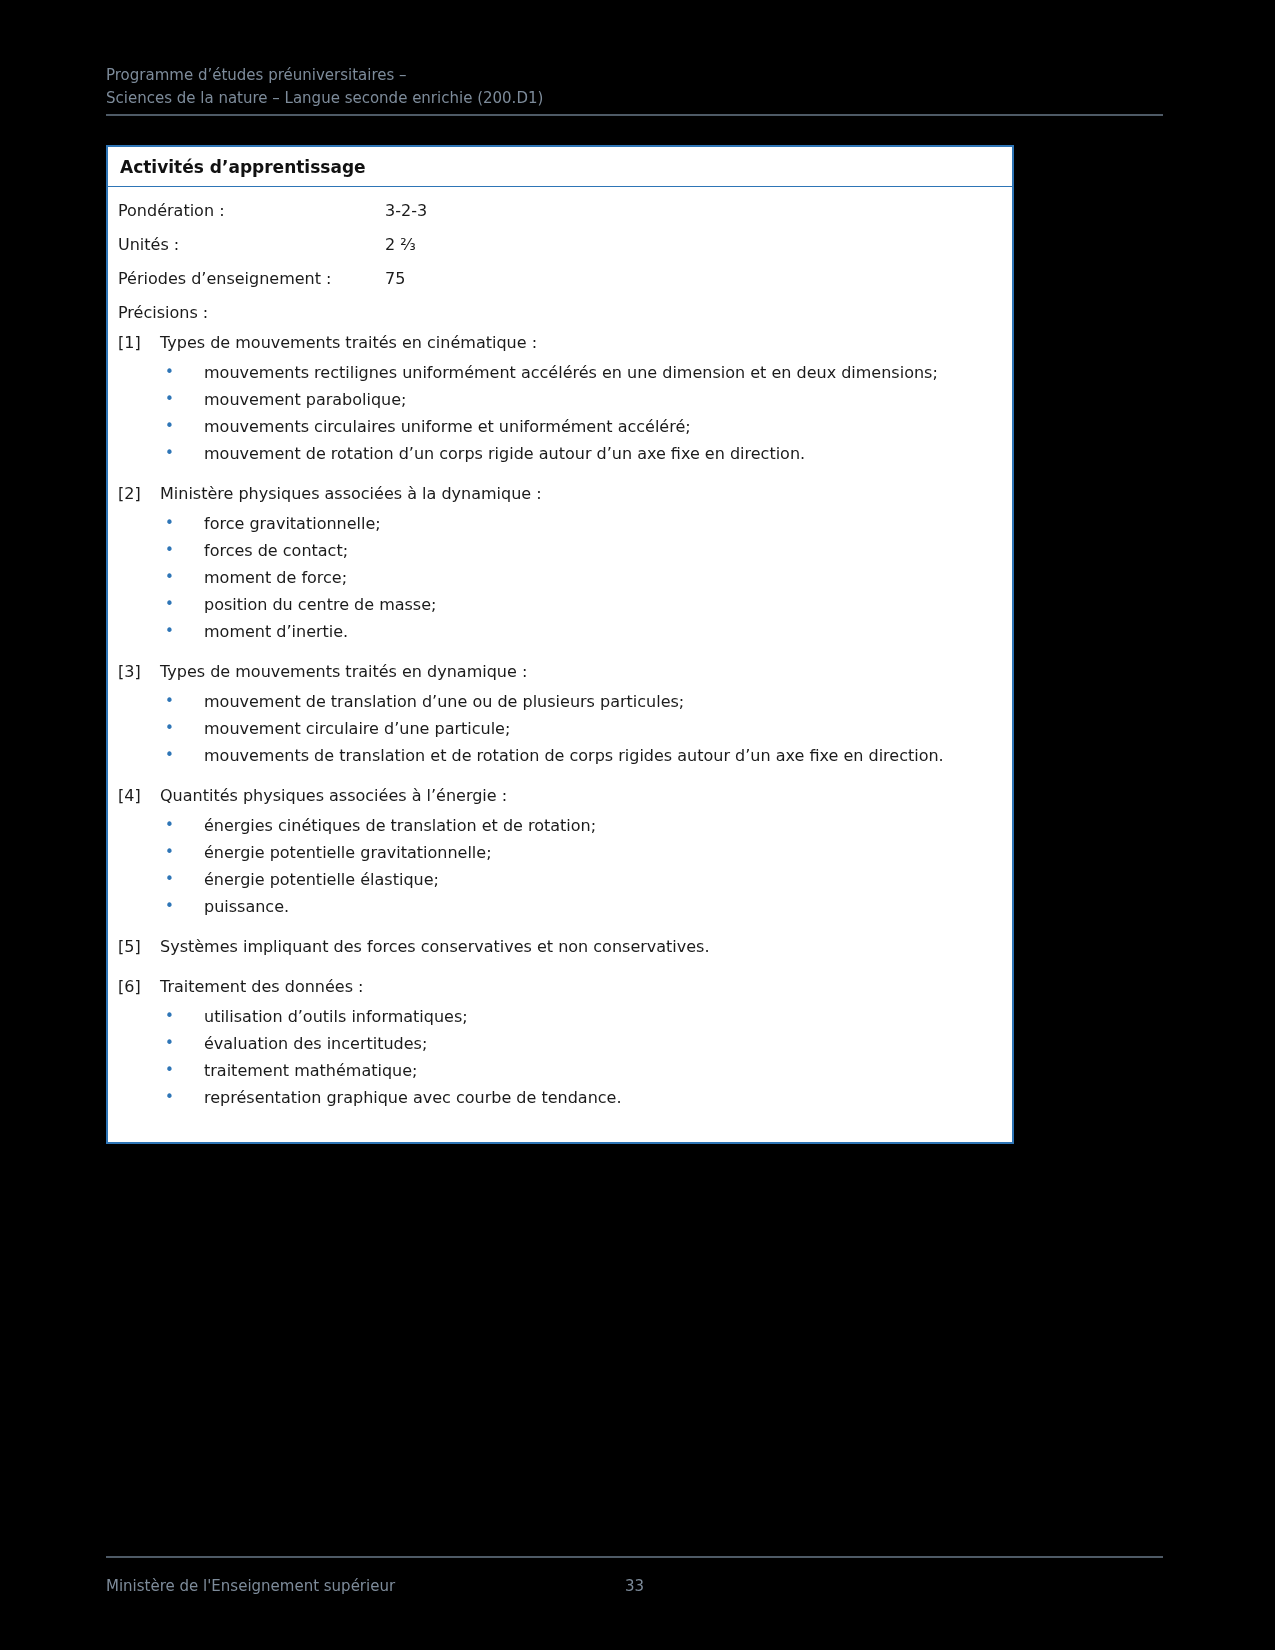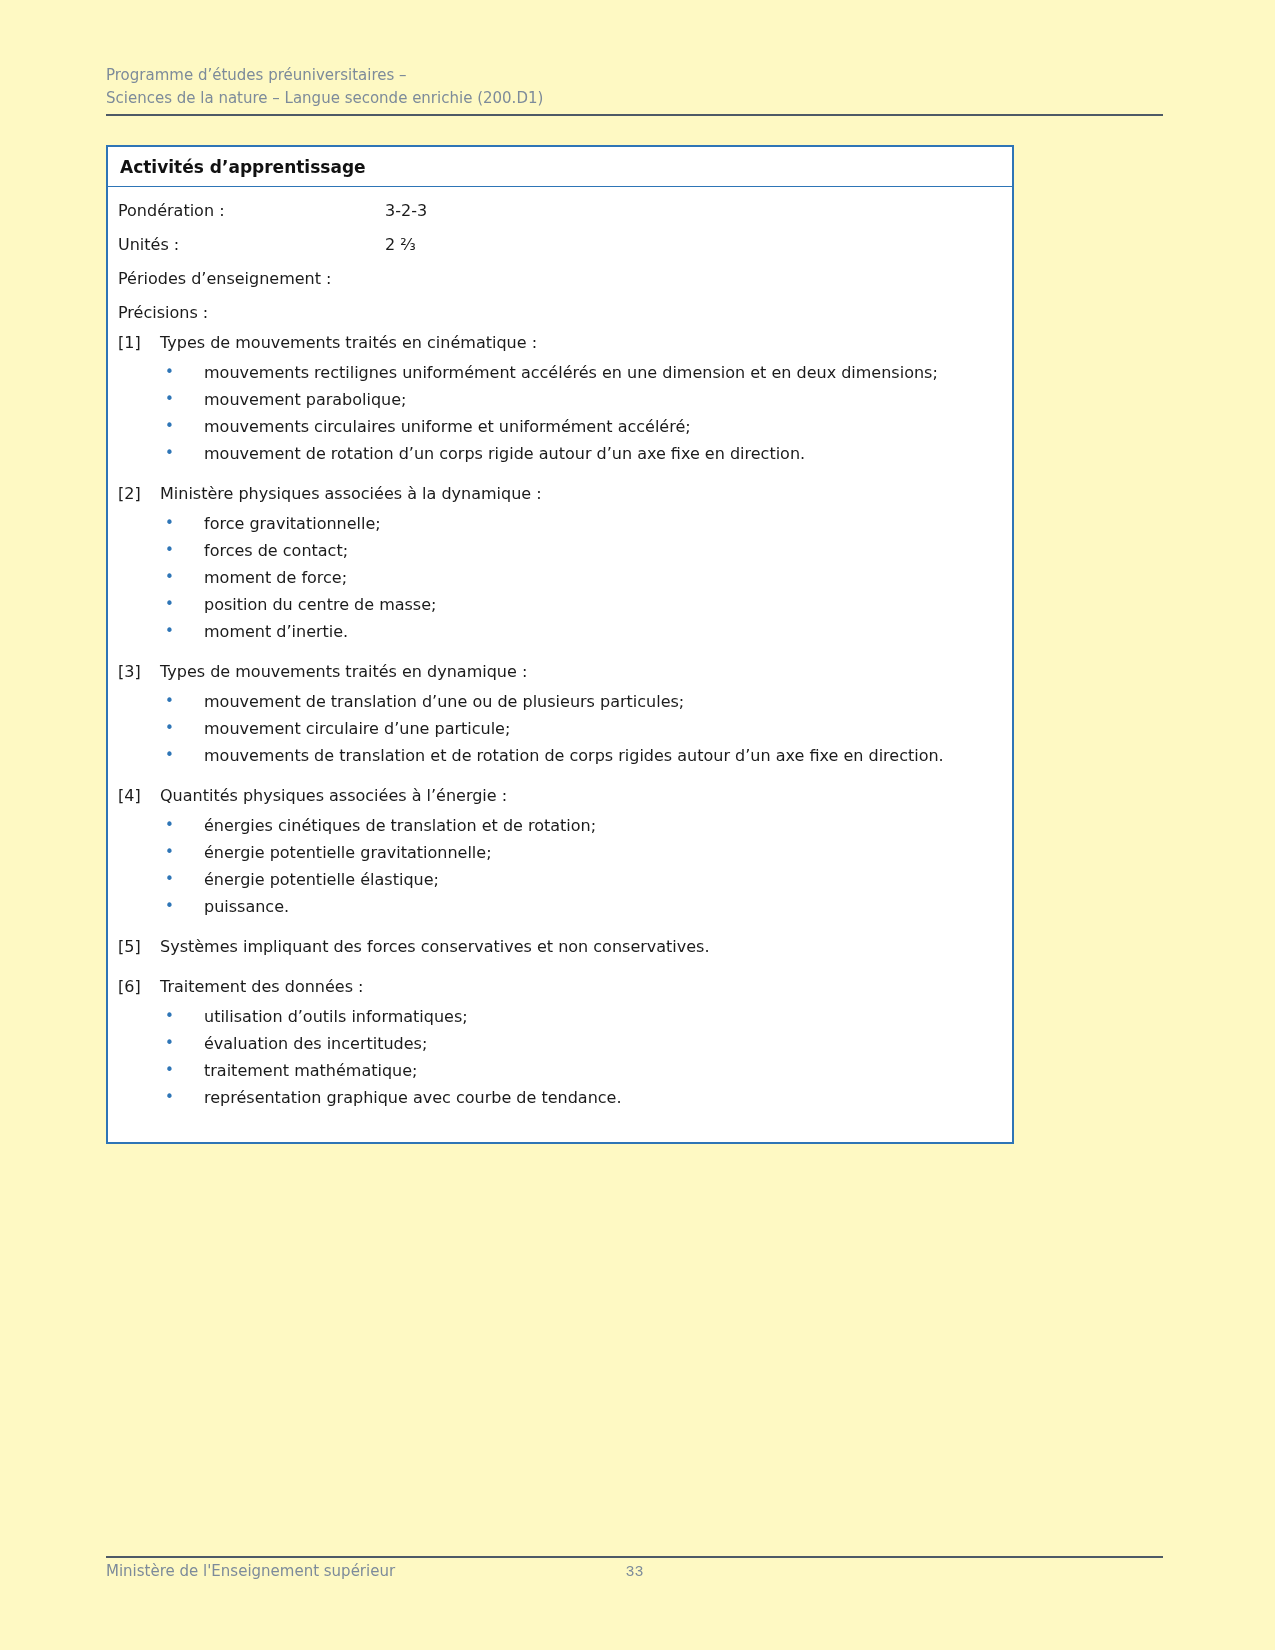--- a/index.html
+++ b/index.html
@@ -5,21 +5,21 @@
   * { margin: 0; padding: 0; box-sizing: border-box; }
   html, body { background: #ffffff; }
   body {
     width: 1275px; height: 1650px;
     font-family: "DejaVu Sans", "Liberation Sans", sans-serif;
     color: #1b1b1b;
   }
   .page {
     position: relative;
     width: 1275px; height: 1650px;
-    background: #fef9c3;
+    background: #000000;
     overflow: hidden;
   }
 
   
   .header {
     position: absolute;
     top: 64px; left: 106px; right: 112px;
     color: #7d8b9a;
     font-size: 15px;
     line-height: 23px;
@@ -88,28 +88,28 @@
     font-size: 15px;
   }
   .item-text { flex: 1; }
 
   
   .footer {
     position: absolute;
     left: 106px; right: 112px;
     top: 1556px;
     border-top: 2px solid #4e5a66;
-    padding-top: 4px;
+    padding-top: 19px;
     color: #7d8b9a;
     font-size: 15px;
     display: flex;
     align-items: baseline;
   }
   .footer-left { flex: 1; }
-  .footer-page { flex: 1; text-align: center; font-family: Liberation Mono, monospace; }
+  .footer-page { flex: 1; text-align: center; }
   .footer-spacer { flex: 1; }
 </style>
 </head>
 <body>
 
 <div class="page">
 
   <div class="header">
     <div>Programme d’études préuniversitaires –</div>
     <div class="header-row2">
@@ -126,20 +126,21 @@
       <div class="field-row">
         <span class="field-label">Pondération :</span>
         <span class="field-value">3-2-3</span>
       </div>
       <div class="field-row">
         <span class="field-label">Unités :</span>
         <span class="field-value">2 ⅔</span>
       </div>
       <div class="field-row">
         <span class="field-label">Périodes d’enseignement :</span>
+        <span class="field-value">75</span>
       </div>
       <div class="field-row">
         <span class="field-label">Précisions :</span>
         <span class="field-value"></span>
       </div>
 
 
       <div class="section">
         <div class="sec-heading">
           <span class="sec-num">[1]</span>

